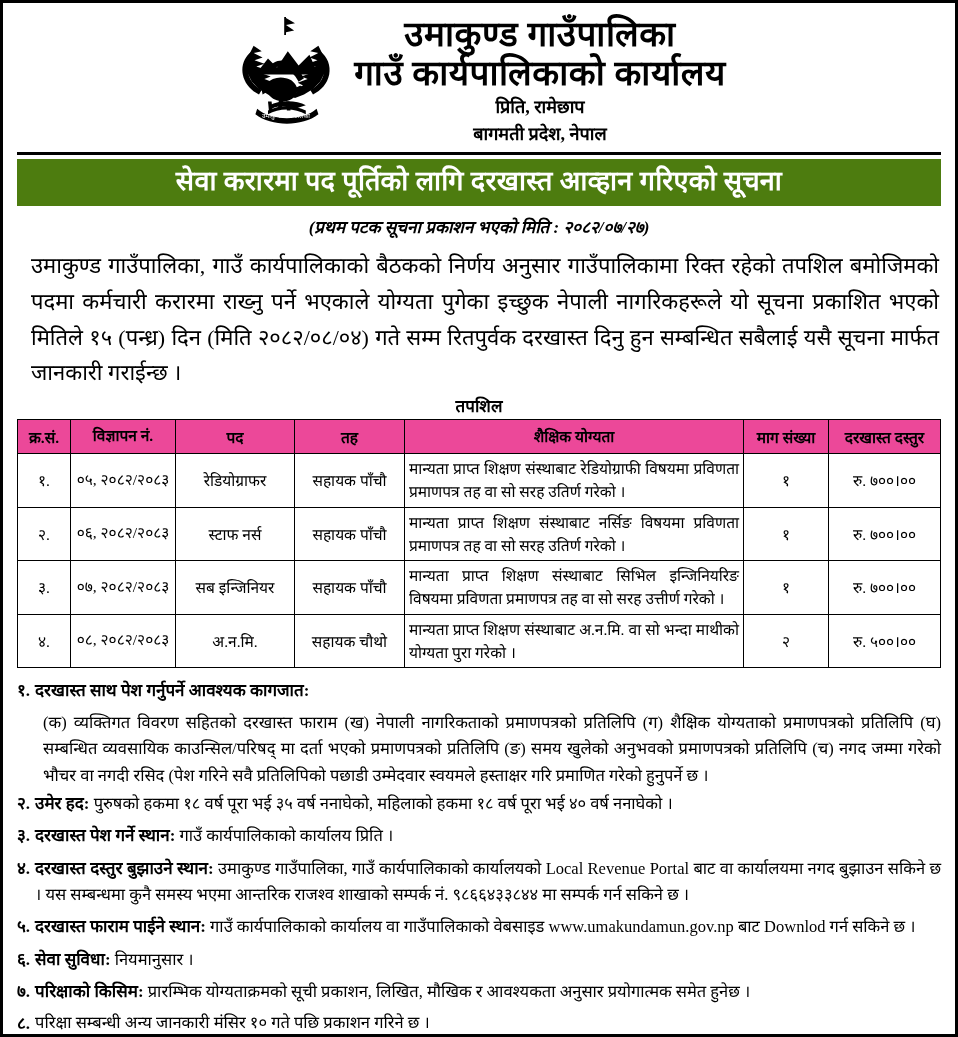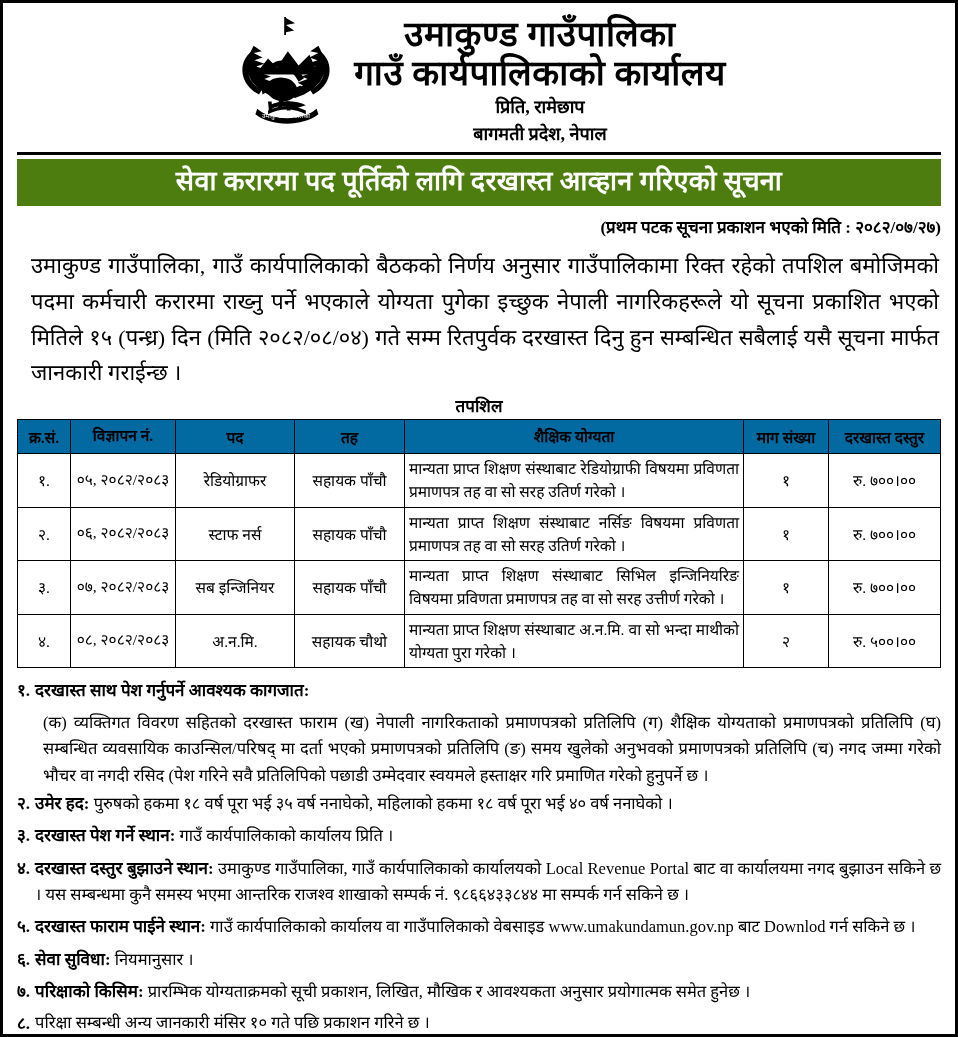--- a/index.html
+++ b/index.html
@@ -88,24 +88,25 @@
     text-align: center;
     font-size: 27px;
     font-weight: bold;
     padding: 7px 8px 9px 8px;
     margin-top: 4px;
     letter-spacing: 0.3px;
     line-height: 1.15;
   }
 
   .pub-line {
-    text-align: right;
+    text-align: center;
     font-size: 17px;
     font-weight: bold;
     margin-top: 9px;
+    font-style: italic;
   }
   .ns-line {
     text-align: center;
     font-size: 17px;
     font-weight: bold;
     margin-top: 7px;
   }
 
   
   .intro {
@@ -132,21 +133,21 @@
     table-layout: fixed;
     font-size: 15.5px;
   }
   table.vacancy th,
   table.vacancy td {
     border: 1px solid #000;
     padding: 3px 4px;
     vertical-align: middle;
   }
   table.vacancy thead th {
-    background: #0369a1;
+    background: #ec4899;
     font-weight: bold;
     text-align: center;
     font-size: 15.5px;
     padding: 5px 3px;
   }
   .c-sn    { width: 46px;  text-align: center; }
   .c-adno  { width: 98px;  text-align: center; line-height: 1.35; }
   .c-post  { width: 112px; text-align: center; }
   .c-level { width: 103px; text-align: center; }
   .c-qual  { text-align: justify; text-justify: inter-word; line-height: 1.5; padding-left: 6px; padding-right: 6px; }

